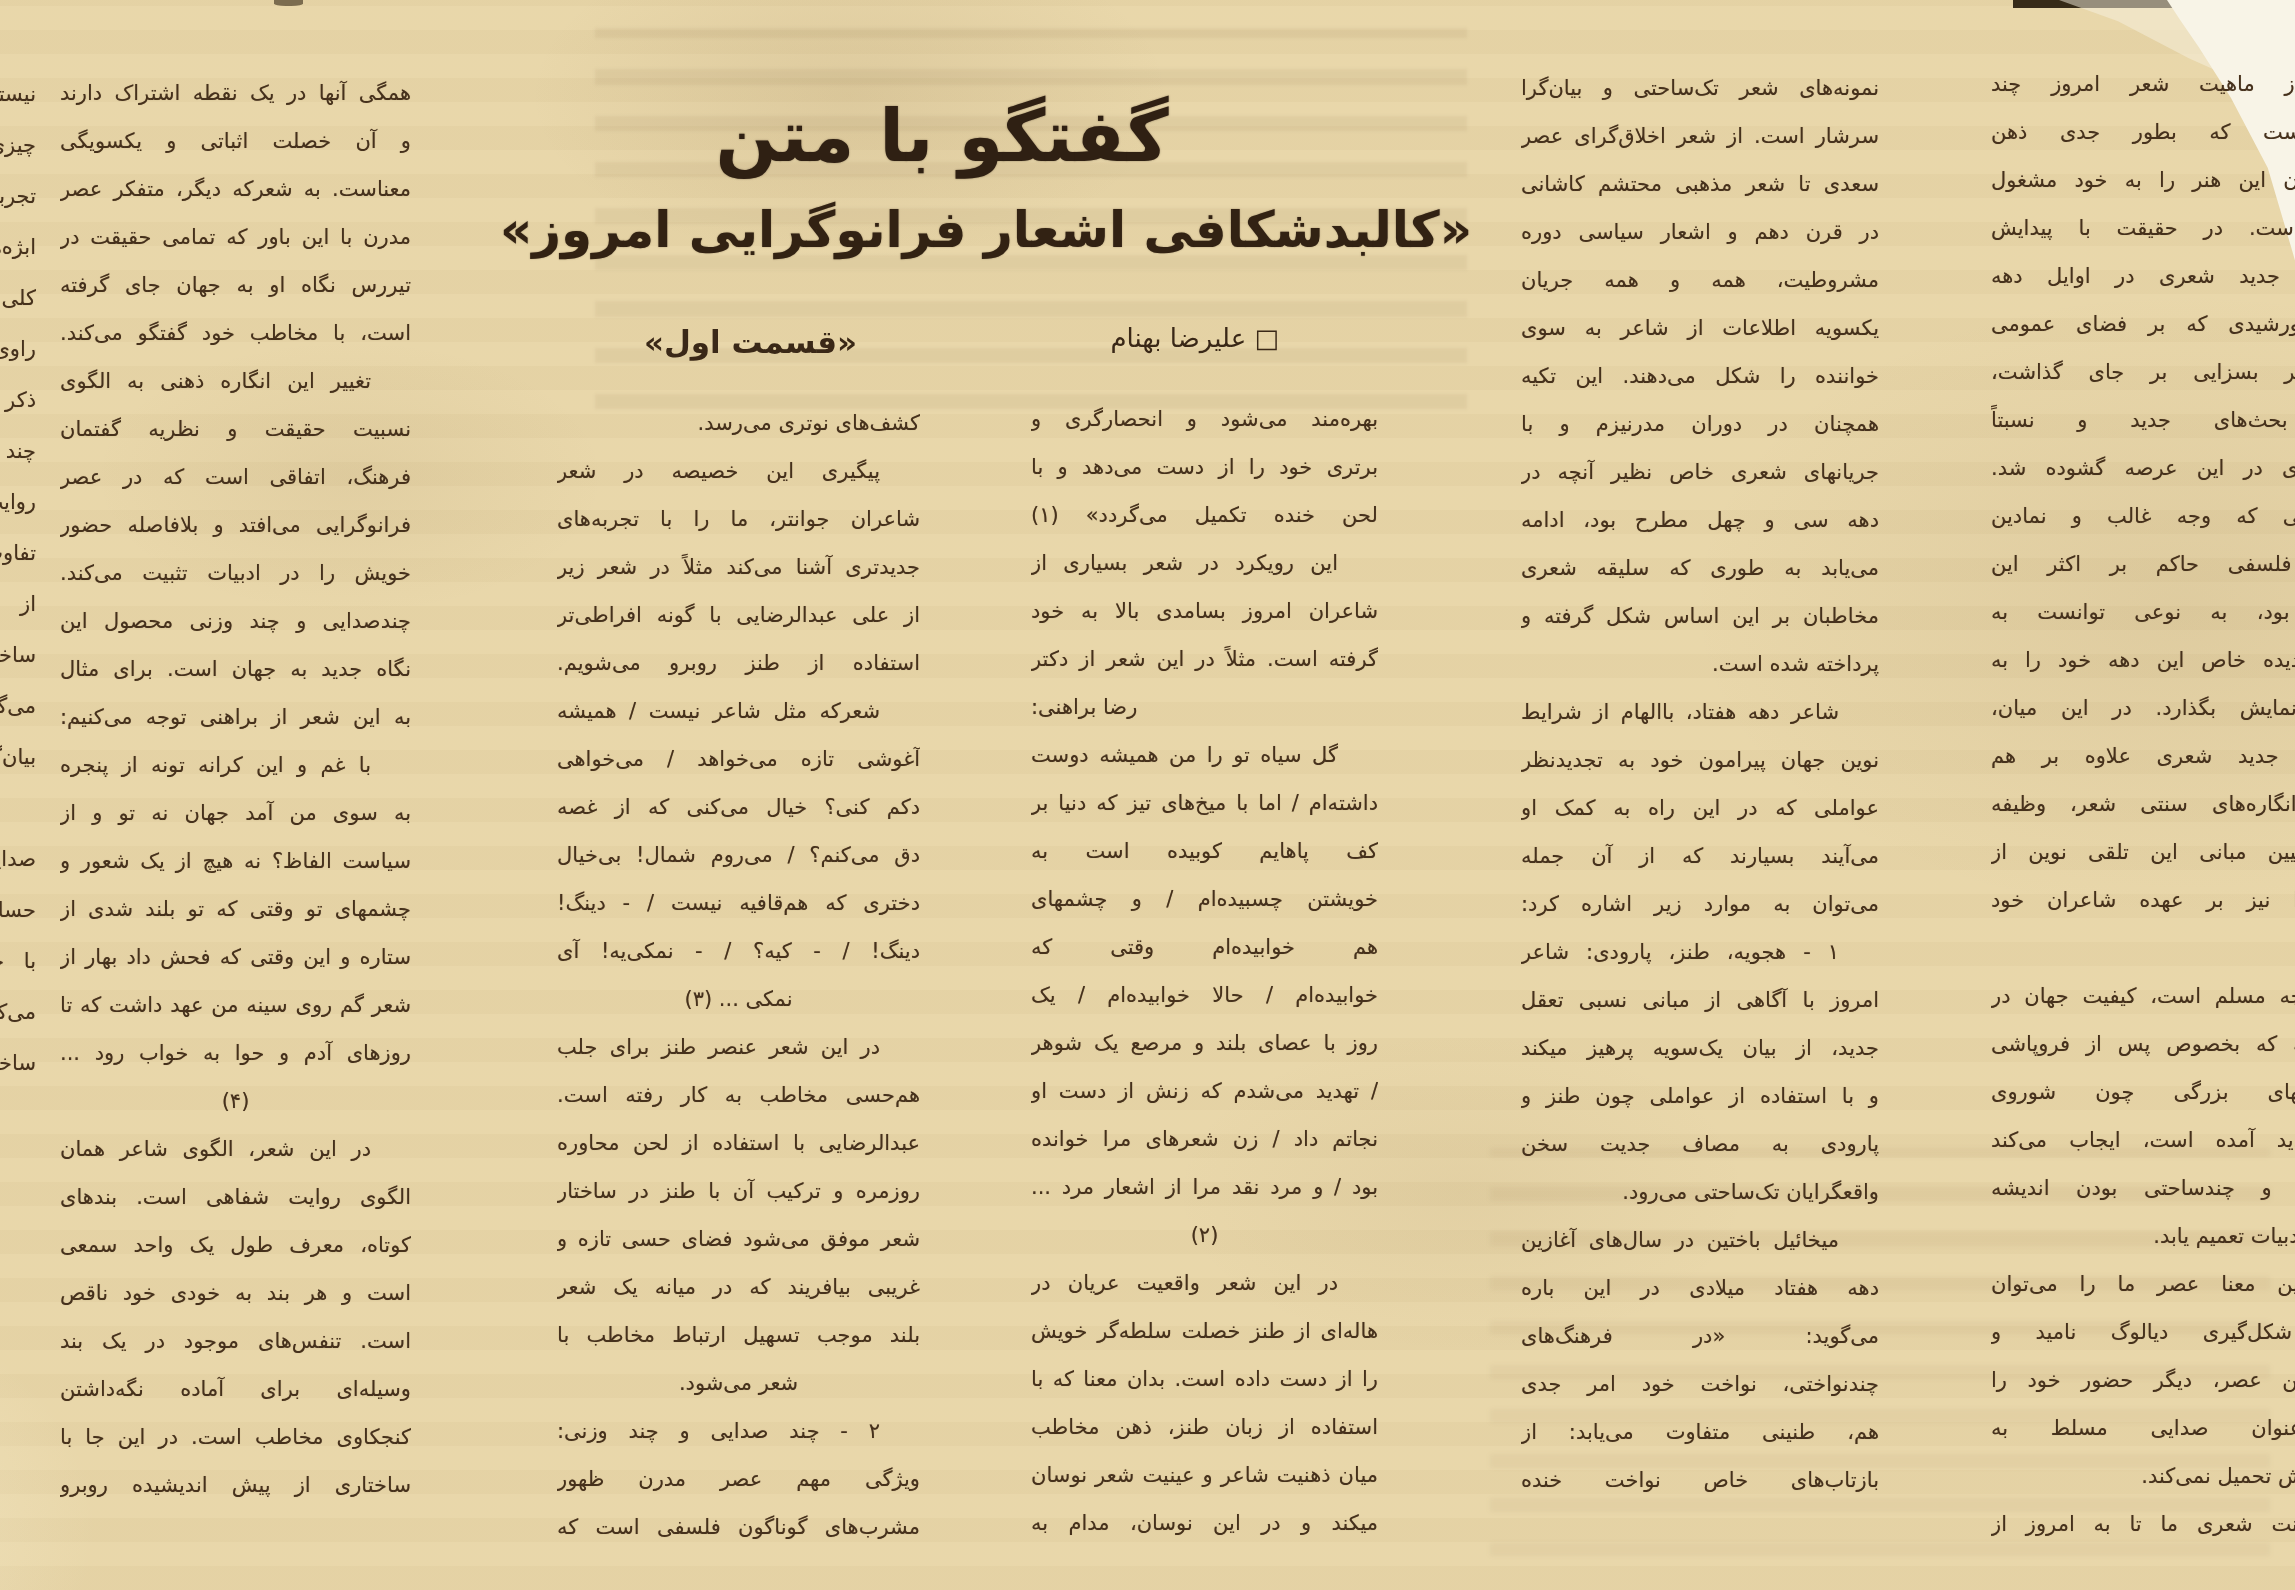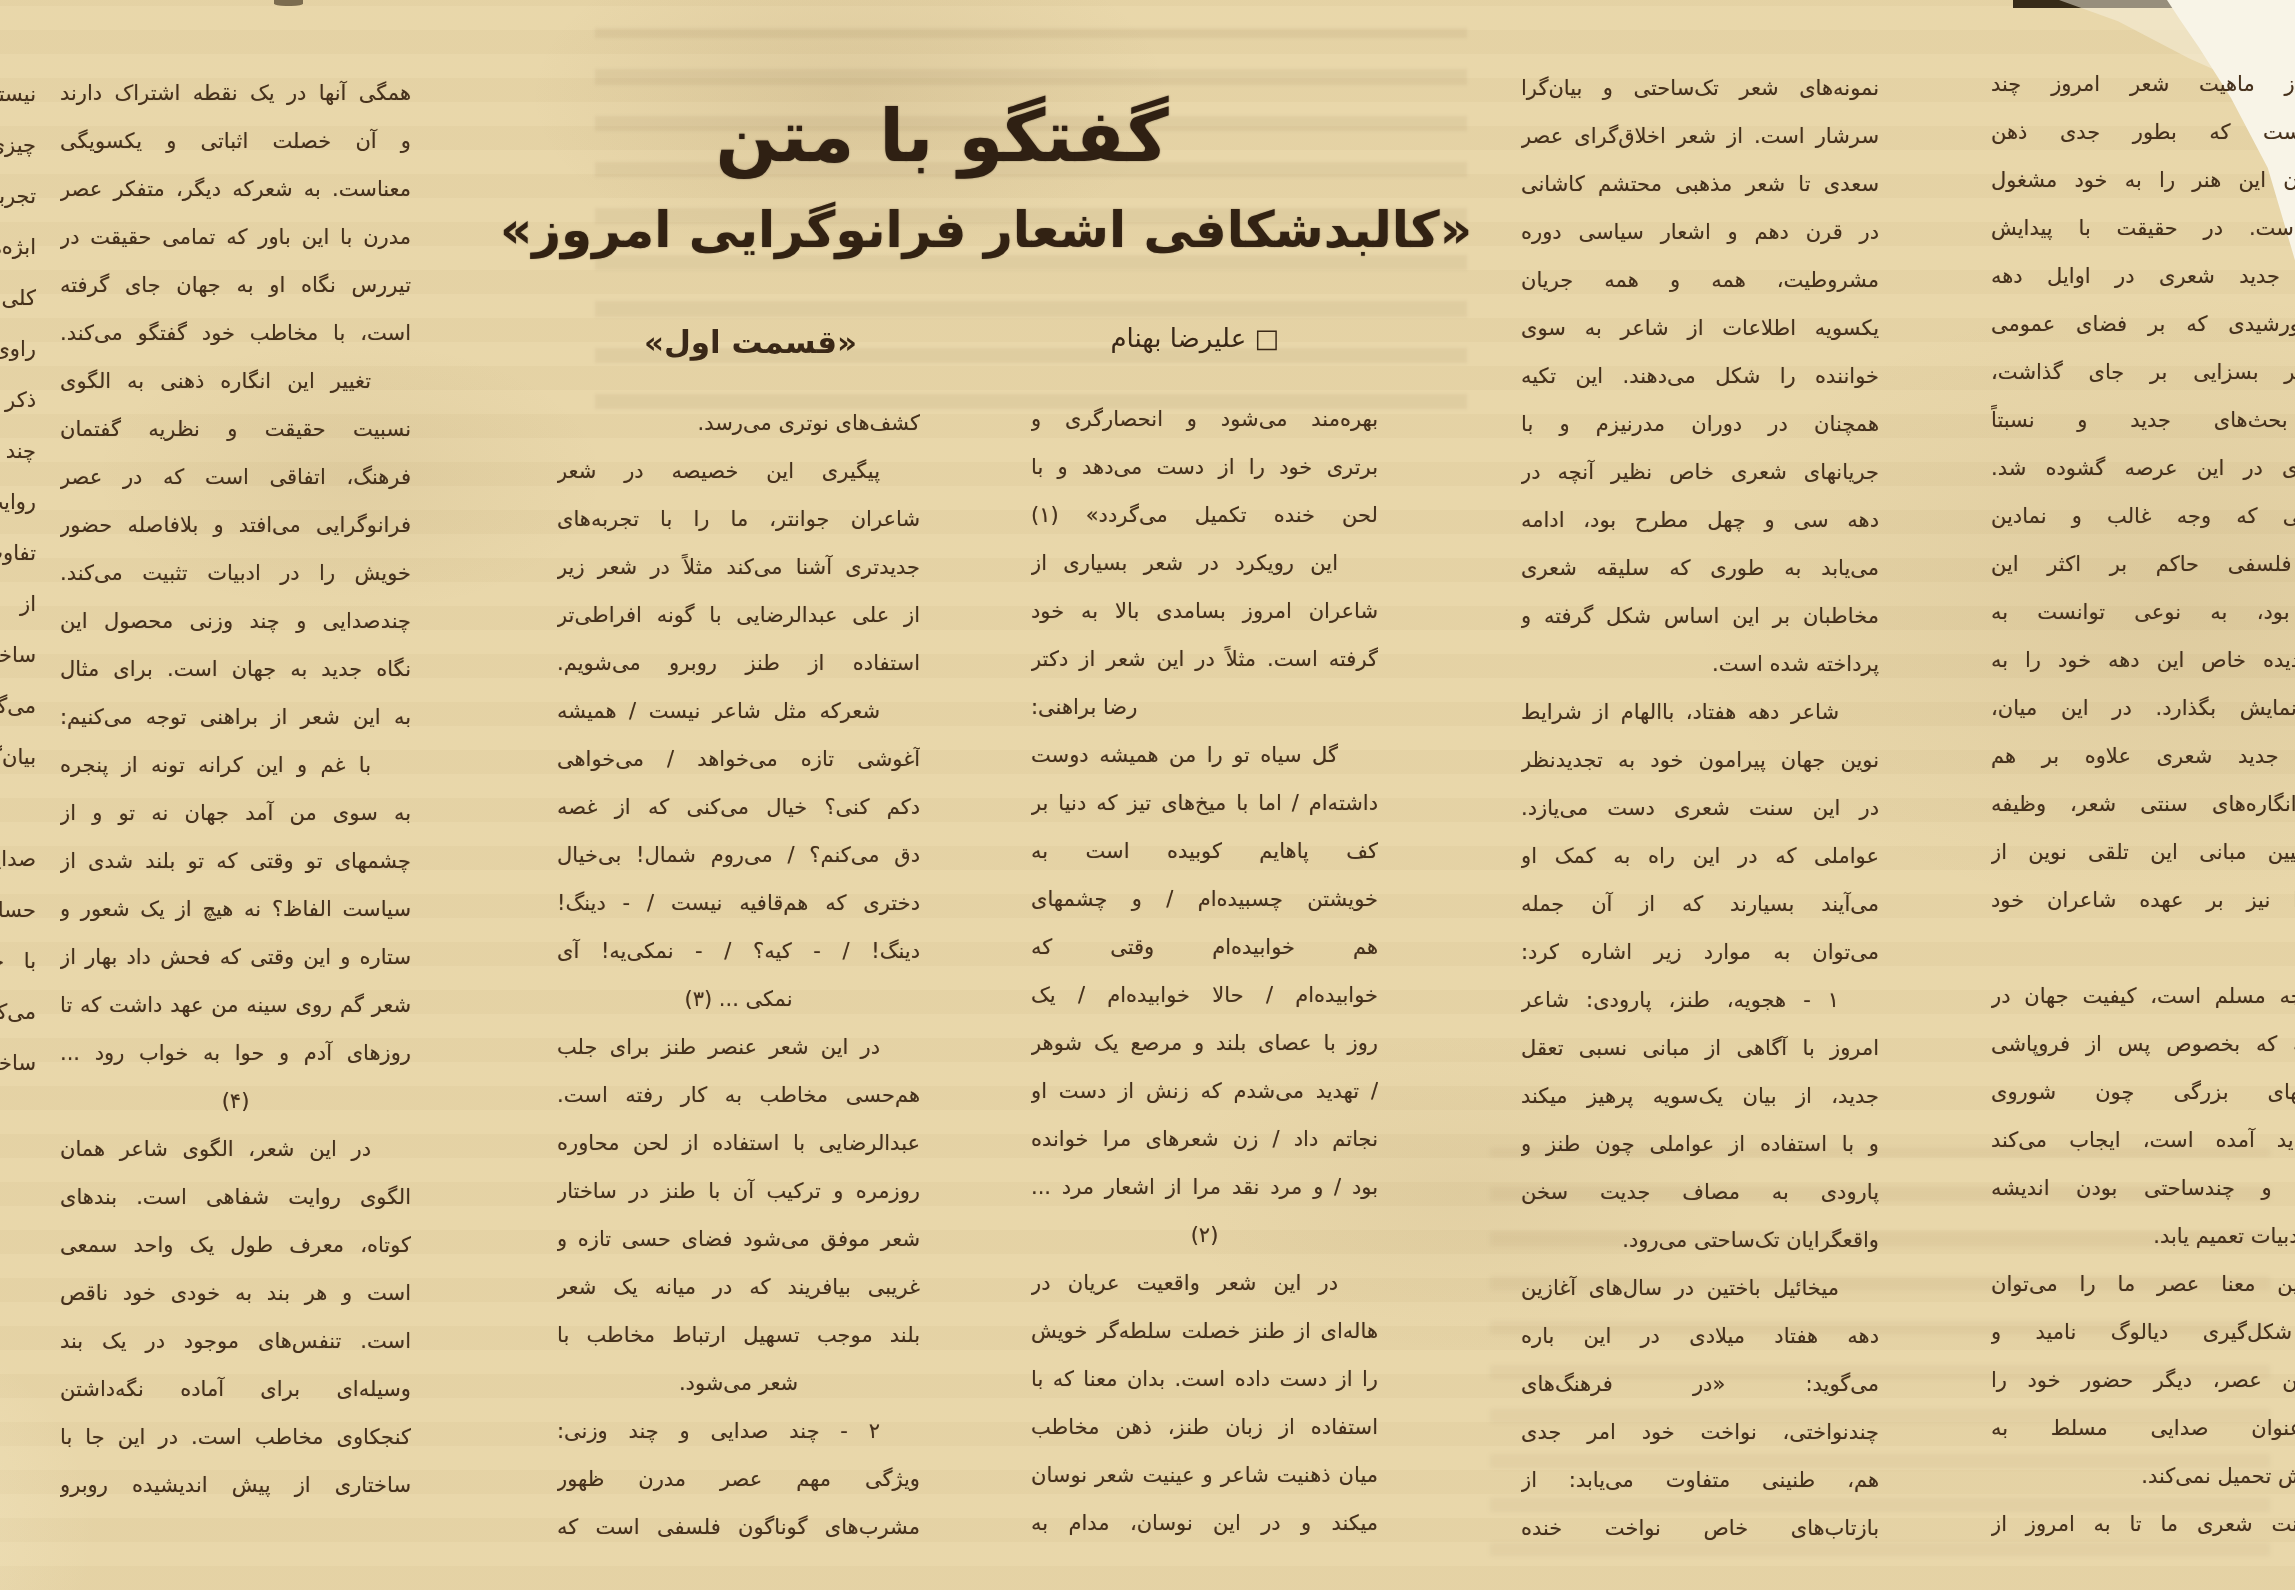--- a/index.html
+++ b/index.html
@@ -147,21 +147,20 @@
       <div class="ln a-j">یکسویه اطلاعات از شاعر به سوی</div>
       <div class="ln a-j">خواننده را شکل می‌دهند. این تکیه</div>
       <div class="ln a-j">همچنان در دوران مدرنیزم و با</div>
       <div class="ln a-j">جریانهای شعری خاص نظیر آنچه در</div>
       <div class="ln a-j">دهه سی و چهل مطرح بود، ادامه</div>
       <div class="ln a-j">می‌یابد به طوری که سلیقه شعری</div>
       <div class="ln a-j">مخاطبان بر این اساس شکل گرفته و</div>
       <div class="ln a-r">پرداخته شده است.</div>
       <div class="ln a-i">شاعر دهه هفتاد، باالهام از شرایط</div>
       <div class="ln a-j">نوین جهان پیرامون خود به تجدیدنظر</div>
-      <div class="ln a-j">در این سنت شعری دست می‌یازد.</div>
       <div class="ln a-j">عواملی که در این راه به کمک او</div>
       <div class="ln a-j">می‌آیند بسیارند که از آن جمله</div>
       <div class="ln a-j">می‌توان به موارد زیر اشاره کرد:</div>
       <div class="ln a-i">۱ - هجویه، طنز، پارودی: شاعر</div>
       <div class="ln a-j">امروز با آگاهی از مبانی نسبی تعقل</div>
       <div class="ln a-j">جدید، از بیان یک‌سویه پرهیز میکند</div>
       <div class="ln a-j">و با استفاده از عواملی چون طنز و</div>
       <div class="ln a-j">پارودی به مصاف جدیت سخن</div>
       <div class="ln a-r">واقعگرایان تک‌ساحتی می‌رود.</div>
       <div class="ln a-i">میخائیل باختین در سال‌های آغازین</div>
@@ -233,22 +232,22 @@
       <div class="ln a-i">تغییر این انگاره ذهنی به الگوی</div>
       <div class="ln a-j">نسبیت حقیقت و نظریه گفتمان</div>
       <div class="ln a-j">فرهنگ، اتفاقی است که در عصر</div>
       <div class="ln a-j">فرانوگرایی می‌افتد و بلافاصله حضور</div>
       <div class="ln a-j">خویش را در ادبیات تثبیت می‌کند.</div>
       <div class="ln a-j">چندصدایی و چند وزنی محصول این</div>
       <div class="ln a-j">نگاه جدید به جهان است. برای مثال</div>
       <div class="ln a-j">به این شعر از براهنی توجه می‌کنیم:</div>
       <div class="ln a-i">با غم و این کرانه تونه از پنجره</div>
       <div class="ln a-j">به سوی من آمد جهان نه تو و از</div>
+      <div class="ln a-j">سیاست الفاظ؟ نه هیچ از یک شعور و</div>
       <div class="ln a-j">چشمهای تو وقتی که تو بلند شدی از</div>
-      <div class="ln a-j">سیاست الفاظ؟ نه هیچ از یک شعور و</div>
       <div class="ln a-j">ستاره و این وقتی که فحش داد بهار از</div>
       <div class="ln a-j">شعر گم روی سینه من عهد داشت که تا</div>
       <div class="ln a-j">روزهای آدم و حوا به خواب رود ...</div>
       <div class="ln a-c">(۴)</div>
       <div class="ln a-i">در این شعر، الگوی شاعر همان</div>
       <div class="ln a-j">الگوی روایت شفاهی است. بندهای</div>
       <div class="ln a-j">کوتاه، معرف طول یک واحد سمعی</div>
       <div class="ln a-j">است و هر بند به خودی خود ناقص</div>
       <div class="ln a-j">است. تنفس‌های موجود در یک بند</div>
       <div class="ln a-j">وسیله‌ای برای آماده نگه‌داشتن</div>

